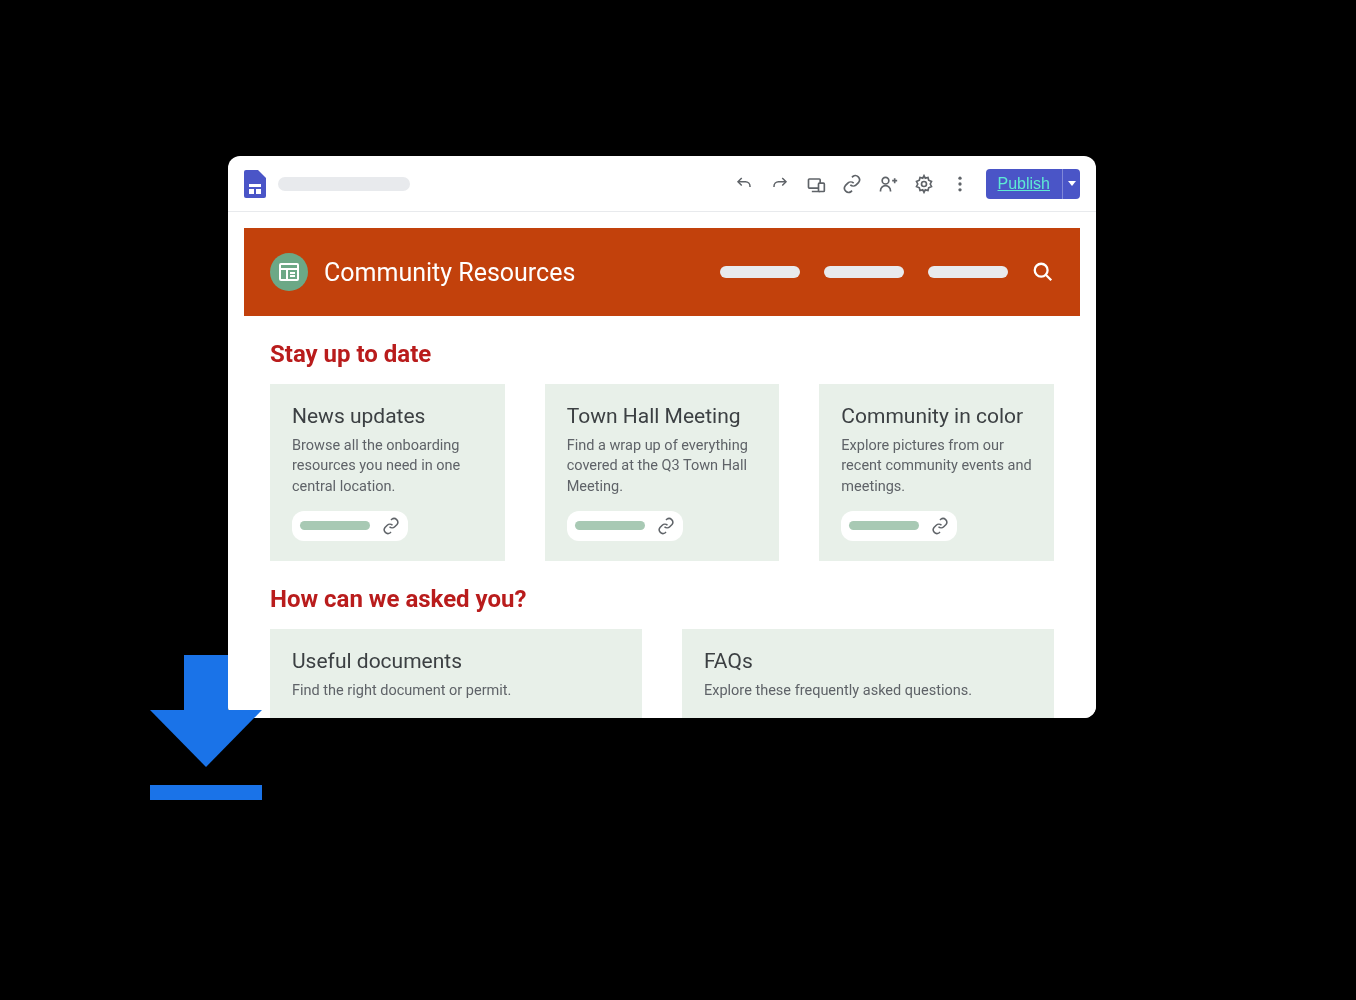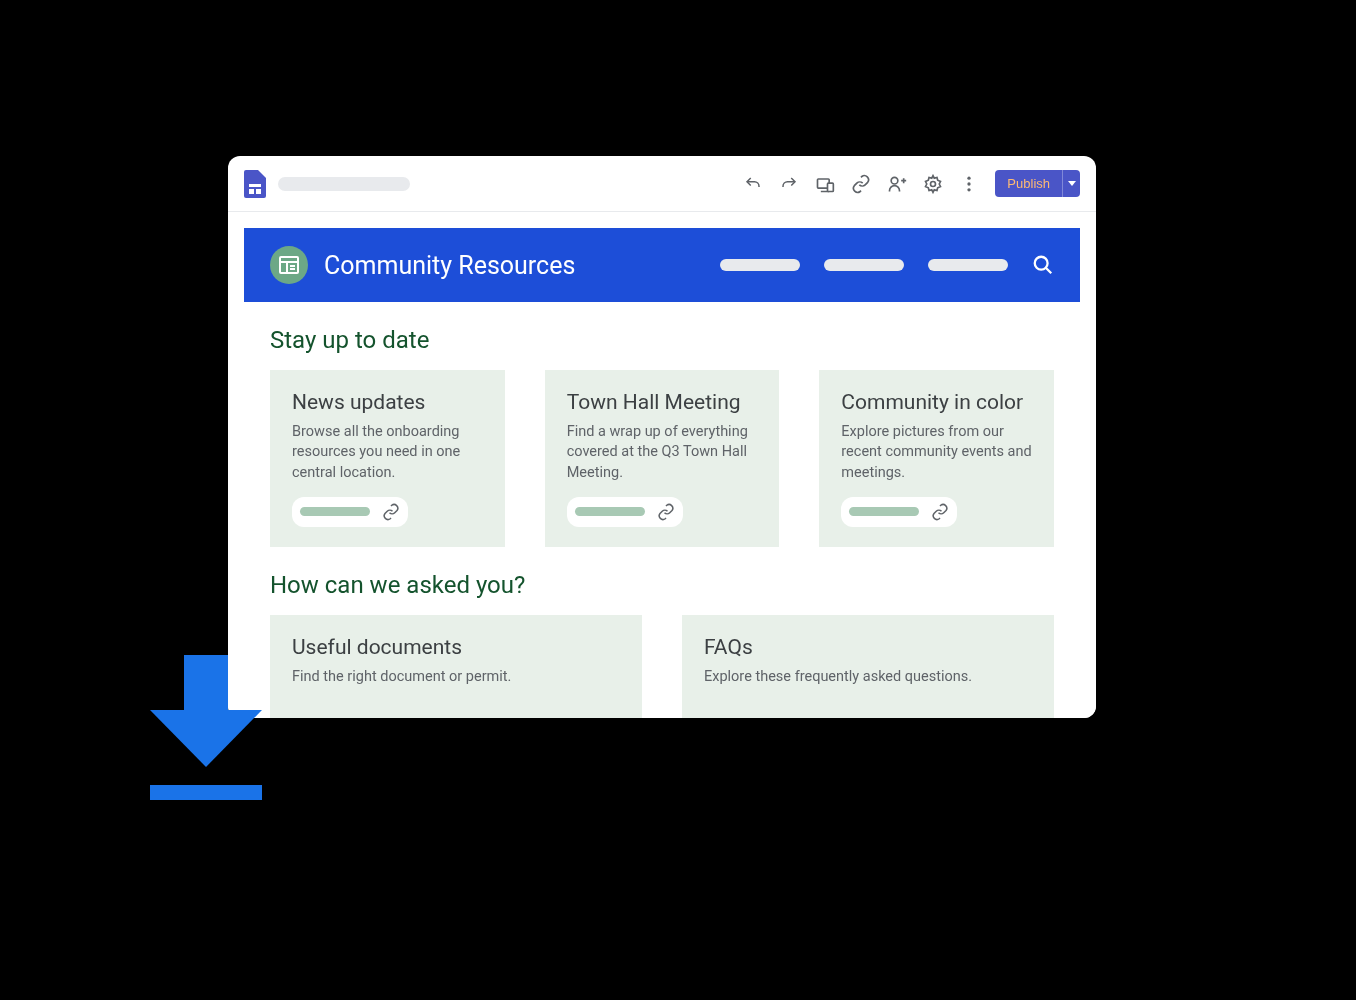--- a/index.html
+++ b/index.html
@@ -54,48 +54,49 @@
       align-items: center;
       justify-content: center;
       cursor: pointer;
     }
     .publish-group {
       display: flex;
       align-items: stretch;
     }
     .publish-btn {
       background: #4a55c7;
-      color: #fdba74;
+      color: #5eead4;
       border: none;
       padding: 6px 12px;
-      font-size: 13px;
+      font-size: 16px;
       font-weight: 500;
       border-radius: 4px 0 0 4px;
       cursor: pointer;
+      text-decoration: underline;
     }
     .publish-dropdown {
       background: #4a55c7;
       border: none;
       border-left: 1px solid rgba(255,255,255,0.3);
       border-radius: 0 4px 4px 0;
       width: 18px;
       display: flex;
       align-items: center;
       justify-content: center;
       cursor: pointer;
       color: #fff;
     }
     .site-content {
       height: calc(100% - 56px);
       overflow: hidden;
       background: #fff;
     }
     .site-header {
-      background: #1d4ed8;
-      height: 74px;
+      background: #c2410c;
+      height: 88px;
       margin: 16px 16px 0 16px;
       display: flex;
       align-items: center;
       padding: 0 26px;
       gap: 16px;
     }
     .site-icon {
       width: 38px;
       height: 38px;
       background: #6ca886;
@@ -124,23 +125,23 @@
     .search-icon-nav {
       color: #fff;
       width: 22px;
       height: 22px;
       cursor: pointer;
     }
     .section {
       padding: 24px 42px 0 42px;
     }
     .section-title {
-      color: #14532d;
+      color: #b91c1c;
       font-size: 24px;
-      font-weight: 400;
+      font-weight: 700;
       margin-bottom: 16px;
     }
     .card-row {
       display: flex;
       gap: 40px;
     }
     .card {
       background: #e8f0e9;
       flex: 1;
       padding: 20px 22px;

